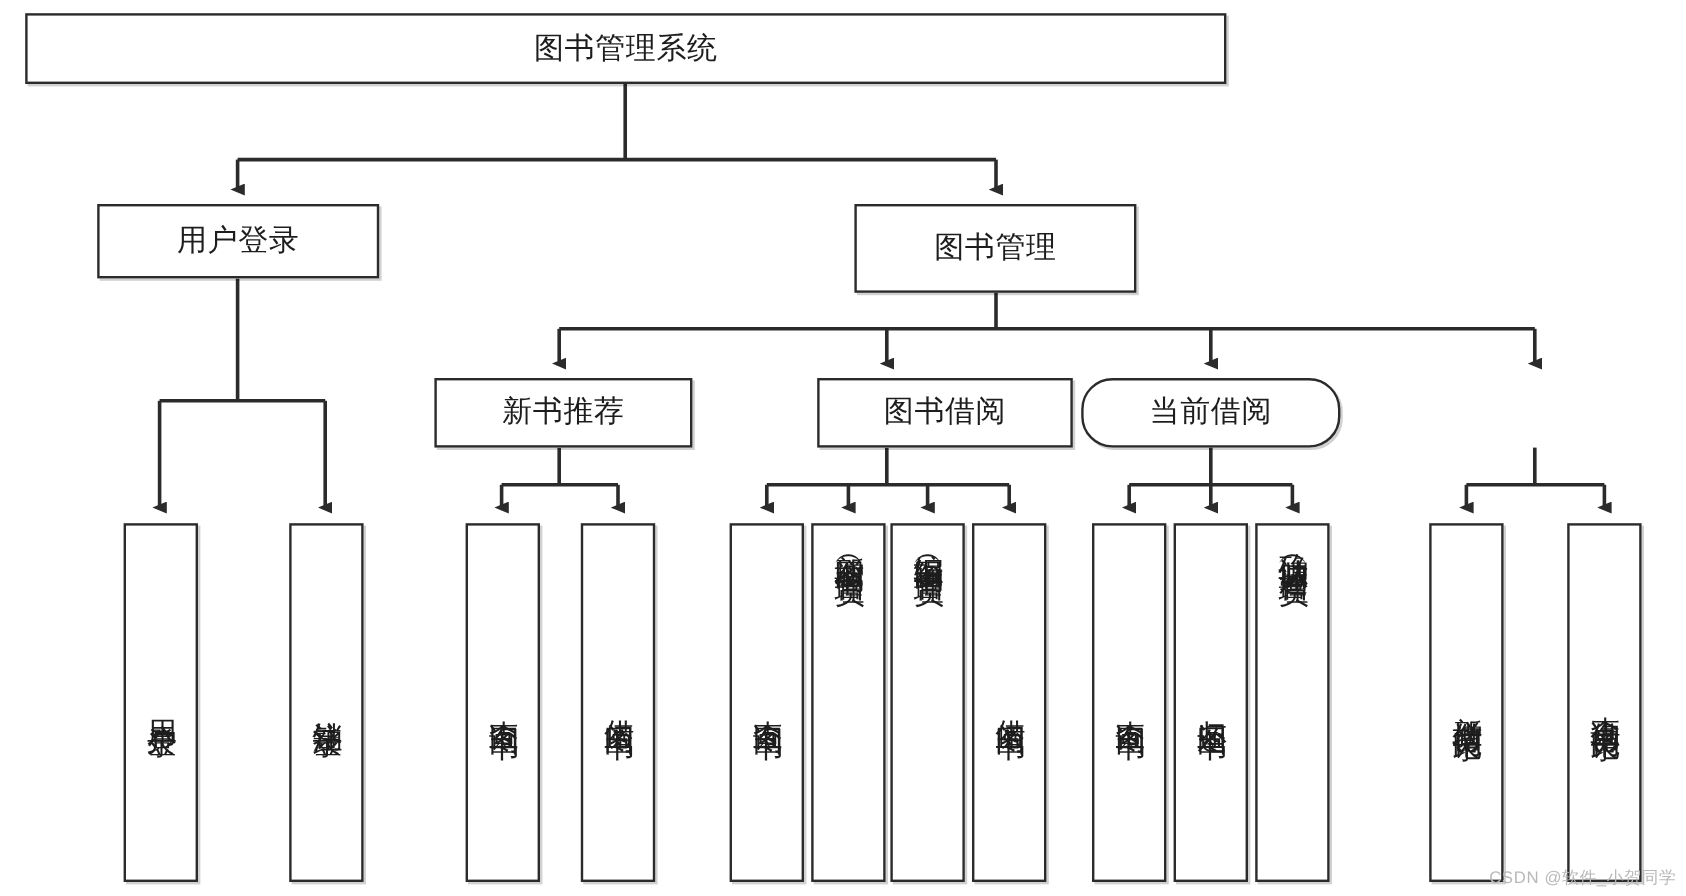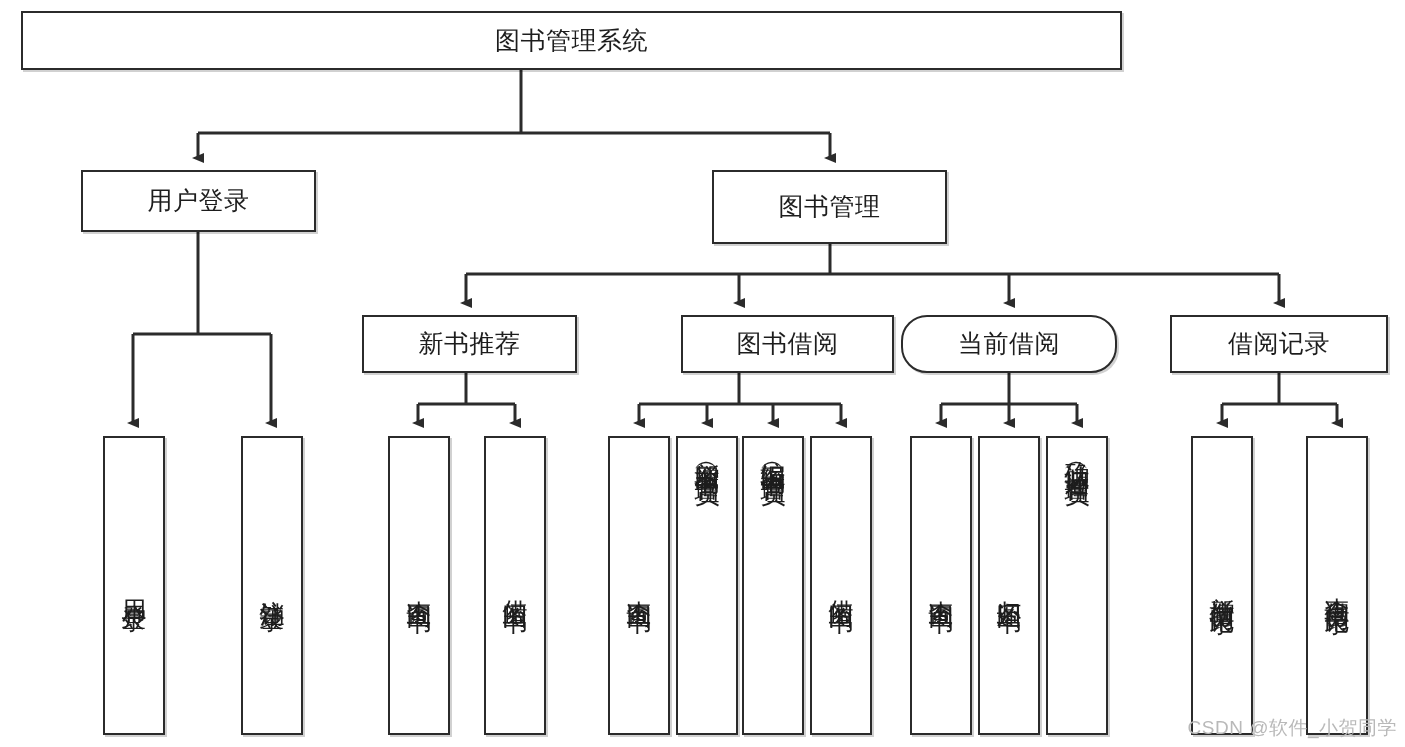--- a/index.html
+++ b/index.html
@@ -72,21 +72,21 @@
   .node.vertical.top {
     align-items: flex-start;
   }
   .node.vertical.top .label {
     margin-top: 4px;
   }
   .watermark {
     position: absolute;
     right: 8px;
     bottom: 6px;
-    font-size: 19px;
+    font-size: 14px;
     color: #b9b9b9;
     letter-spacing: 0.5px;
     white-space: nowrap;
   }
 </style>
 </head>
 <body>
 
 <div id="canvas">
 
@@ -133,43 +133,40 @@
       <path d="M1009,404 L1009,423" marker-end="url(#arrow)"></path>
       <path d="M1077,404 L1077,423" marker-end="url(#arrow)"></path>
 
       <path d="M1279,373 L1279,404"></path>
       <path d="M1222,404 L1337,404"></path>
       <path d="M1222,404 L1222,423" marker-end="url(#arrow)"></path>
       <path d="M1337,404 L1337,423" marker-end="url(#arrow)"></path>
     </g>
   </svg>
 
-  <div class="node root horizontal" style="left:21px; top:11px; width:1101px; height:59px;">
+  <div class="node root horizontal" style="left:21px; top:11px; width:1001px; height:59px;">
     <span class="label">图书管理系统</span>
   </div>
 
   <div class="node horizontal" style="left:81px; top:170px; width:235px; height:62px;">
     <span class="label">用户登录</span>
   </div>
   <div class="node horizontal" style="left:712px; top:170px; width:235px; height:74px;">
     <span class="label">图书管理</span>
   </div>
 
   <div class="node horizontal" style="left:362px; top:315px; width:215px; height:58px;">
     <span class="label">新书推荐</span>
   </div>
   <div class="node horizontal" style="left:633px; top:315px; width:213px; height:58px;margin-left:48px;">
     <span class="label">图书借阅</span>
   </div>
   <div class="node horizontal" style="left:901px; top:315px; width:216px; height:58px;border-radius:26px;">
     <span class="label">当前借阅</span>
   </div>
-  <div class="node horizontal" style="left:1170px; top:315px; width:218px; height:58px;">
-    <span class="label">借阅记录</span>
-  </div>
 
   <div class="node vertical mid" style="left:103px; top:436px; width:62px; height:299px;">
     <span class="label">用户登录</span>
   </div>
   <div class="node vertical mid" style="left:241px; top:436px; width:62px; height:299px;">
     <span class="label">注销登录</span>
   </div>
 
   <div class="node vertical mid" style="left:388px; top:436px; width:62px; height:299px;">
     <span class="label">查询图书</span>

